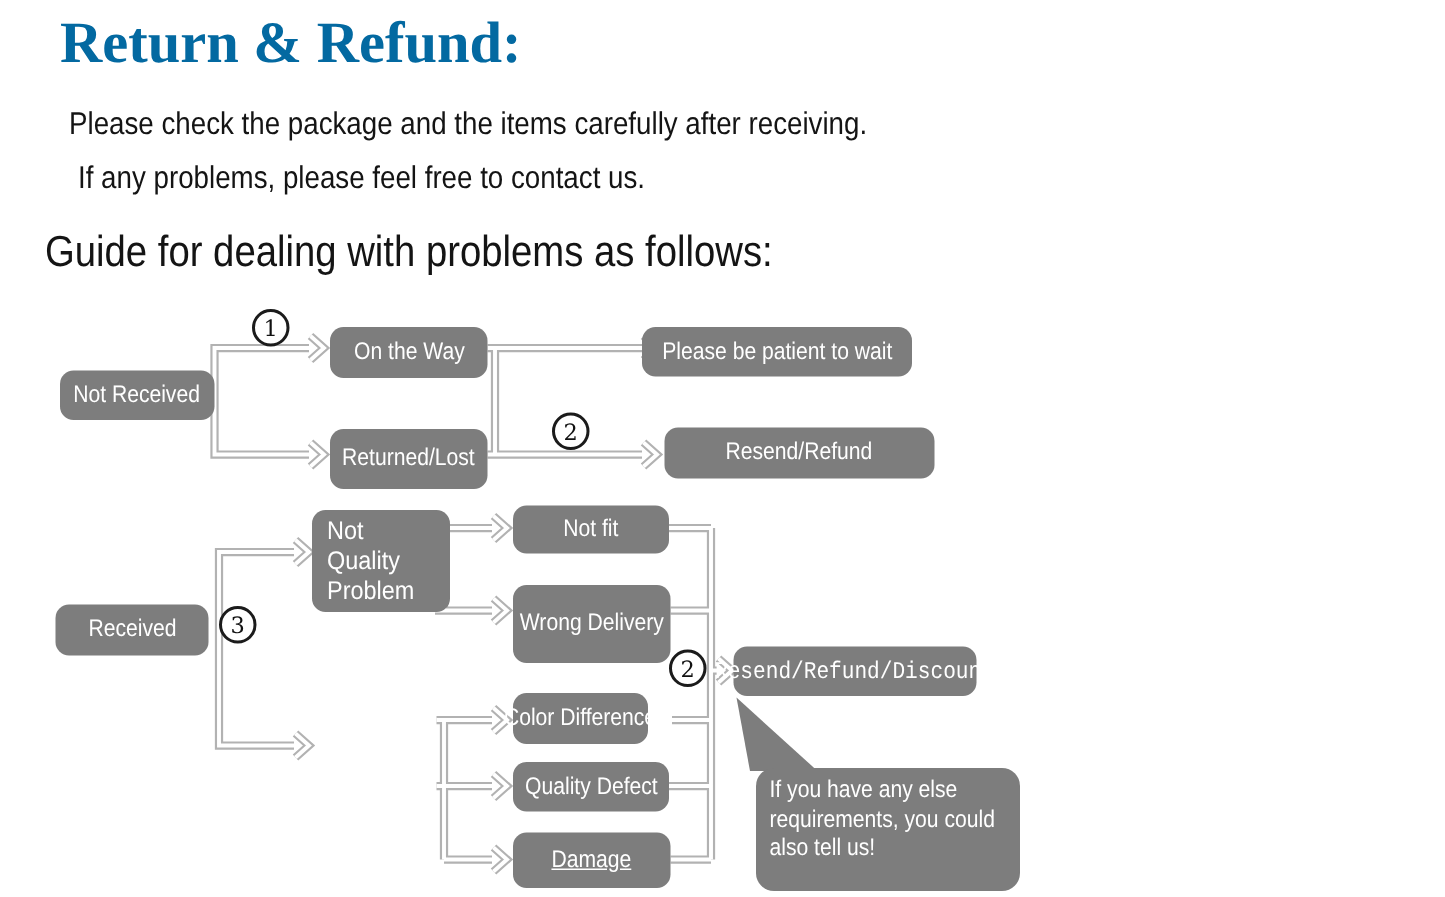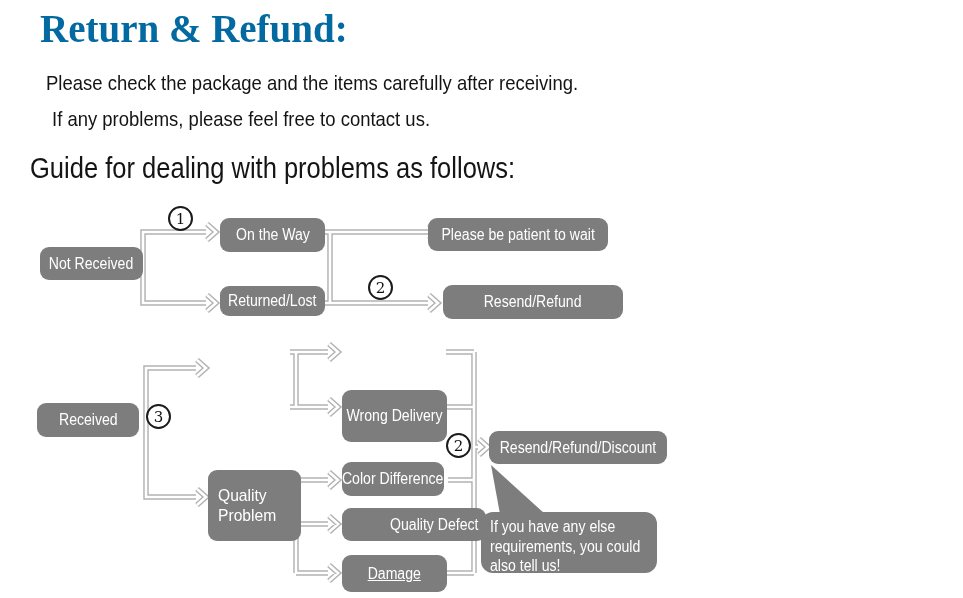--- a/index.html
+++ b/index.html
@@ -30,46 +30,46 @@
   }
   .node>span{display:inline-block;transform:scaleX(0.88);}
   .node.multiline{
     white-space:normal;justify-content:flex-start;text-align:left;
     padding-left:10px;font-size:17px;line-height:1.16;
   }
   .node.multiline>span{transform:scaleX(0.92);transform-origin:0 50%;}
   
   .n-not-received{left:30px;top:247px;width:103px;height:33px;margin-left:10px;}
   .n-on-the-way{left:220px;top:218px;width:105px;height:34px;text-align:center;}
-  .n-returned-lost{left:220px;top:286px;width:105px;height:30px;}
+  .n-returned-lost{left:220px;top:286px;width:105px;height:40px;}
   .n-please-wait{left:428px;top:218px;width:180px;height:33px;}
   .n-resend-refund{left:443px;top:285px;width:180px;height:34px;}
   .n-received{left:37px;top:403px;width:102px;height:34px;}
   .n-not-quality-problem{left:208px;top:340px;width:82px;height:68px;}
   .n-not-fit{left:342px;top:337px;width:104px;height:32px;}
   .n-wrong-delivery{left:342px;top:390px;width:105px;height:52px;}
   .n-quality-problem{left:208px;top:470px;width:83px;height:71px;}
-  .n-color-difference{left:342px;top:462px;width:102px;height:34px;}
-  .n-quality-defect{left:342px;top:508px;width:104px;height:33px;padding-left:40px;}
+  .n-color-difference{left:342px;top:462px;width:90px;height:34px;}
+  .n-quality-defect{left:342px;top:508px;width:104px;height:33px;}
   .n-damage{left:342px;top:555px;width:105px;height:37px;text-decoration:underline;}
-  .n-resend-refund-discount{left:489px;top:431px;width:178px;height:33px;}
+  .n-resend-refund-discount{left:489px;top:431px;width:162px;height:33px;font-family:Liberation Mono, monospace;}
   
   .badge{
     position:absolute;width:25px;height:25px;border:2px solid #1b1b1b;
     border-radius:50%;background:#fff;box-sizing:border-box;
     display:flex;align-items:center;justify-content:center;
     font-family:"DejaVu Serif",serif;font-size:15px;color:#111;
   }
   .b1{left:168px;top:206px;}
   .b2a{left:368px;top:275px;}
   .b3{left:146px;top:404px;}
   .b2b{left:446px;top:433px;}
   
   .bubble{
-    position:absolute;left:481px;top:512px;width:176px;height:61px;
+    position:absolute;left:504px;top:512px;width:176px;height:82px;
     background:#7d7d7d;color:#fff;border-radius:12px;box-sizing:border-box;
     padding:5px 9px;font-size:16px;line-height:1.22;
   }
   .bubble>span{display:block;width:200px;transform:scaleX(0.88);transform-origin:0 0;}
   
   #connectors{position:absolute;left:0;top:0;}
 </style>
 </head>
 <body>
 
@@ -125,25 +125,28 @@
   </div>
   <div class="node n-please-wait">
     <span>Please be patient to wait</span>
   </div>
   <div class="node n-resend-refund">
     <span>Resend/Refund</span>
   </div>
   <div class="node n-received">
     <span>Received</span>
   </div>
+  <div class="node multiline n-not-quality-problem">
+    <span>Not Quality Problem</span>
+  </div>
+  <div class="node n-not-fit">
+    <span>Not fit</span>
+  </div>
   <div class="node n-wrong-delivery">
     <span>Wrong Delivery</span>
-  </div>
-  <div class="node multiline n-quality-problem">
-    <span>Quality Problem</span>
   </div>
   <div class="node n-color-difference">
     <span>Color Difference</span>
   </div>
   <div class="node n-quality-defect">
     <span>Quality Defect</span>
   </div>
   <div class="node n-damage">
     <span>Damage</span>
   </div>

